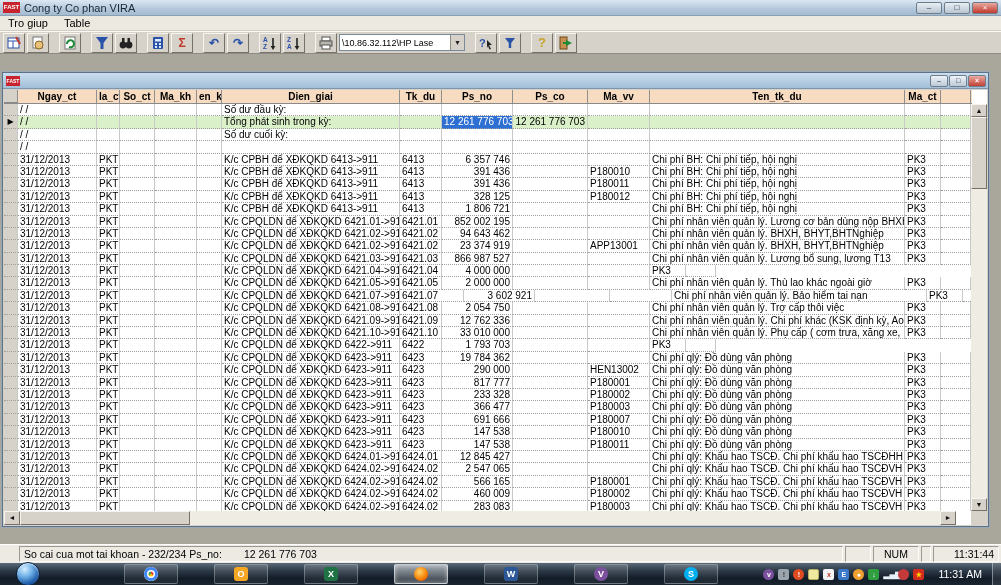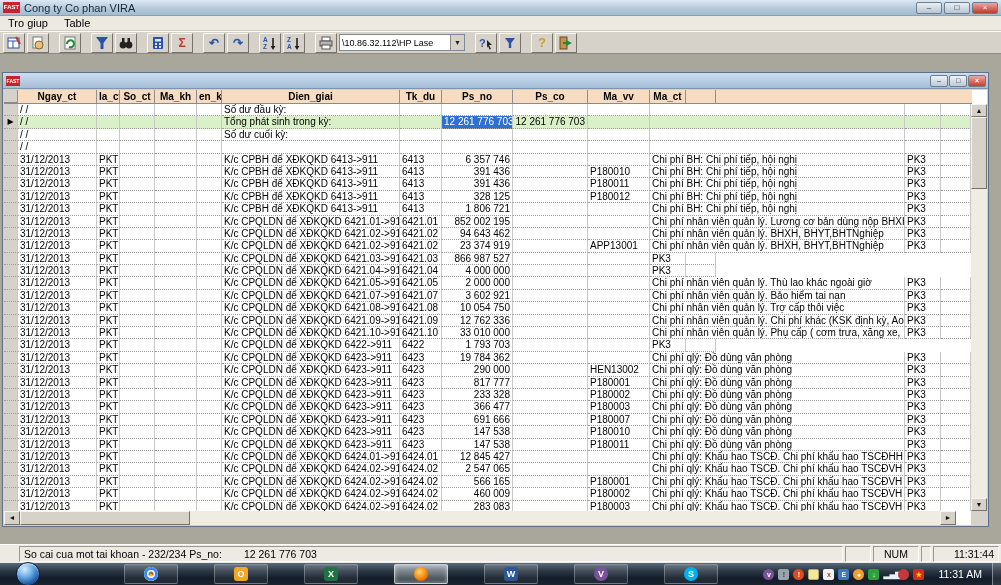--- a/index.html
+++ b/index.html
@@ -265,20 +265,21 @@
           <div class="gcell hcell" style="width: 79px;">Ngay_ct</div>
           <div class="gcell hcell" style="width: 23px;">la_ct</div>
           <div class="gcell hcell" style="width: 35px;">So_ct</div>
           <div class="gcell hcell" style="width: 42px;">Ma_kh</div>
           <div class="gcell hcell" style="width: 25px;">en_k</div>
           <div class="gcell hcell" style="width: 178px;">Dien_giai</div>
           <div class="gcell hcell" style="width: 42px;">Tk_du</div>
           <div class="gcell hcell" style="width: 71px;">Ps_no</div>
           <div class="gcell hcell" style="width: 75px;">Ps_co</div>
           <div class="gcell hcell" style="width: 62px;">Ma_vv</div>
+          <div class="gcell hcell" style="width: 255px;">Ten_tk_du</div>
           <div class="gcell hcell" style="width: 36px;">Ma_ct</div>
           <div class="gcell hcell" style="width: 30px;"></div>
         </div>
       <div class="gbody">
           <div class="grow">
             <div class="gcell ind"></div>
             <div class="gcell c-ngay_ct" style="width: 79px;">/ /</div>
             <div class="gcell c-la_ct" style="width: 23px;"></div>
             <div class="gcell c-so_ct" style="width: 35px;"></div>
             <div class="gcell c-ma_kh" style="width: 42px;"></div>
@@ -473,20 +474,21 @@
             <div class="gcell c-ngay_ct" style="width: 79px;">31/12/2013</div>
             <div class="gcell c-la_ct" style="width: 23px;">PKT</div>
             <div class="gcell c-so_ct" style="width: 35px;"></div>
             <div class="gcell c-ma_kh" style="width: 42px;"></div>
             <div class="gcell c-en_k" style="width: 25px;"></div>
             <div class="gcell c-dien_giai" style="width: 178px;">K/c CPQLDN để XĐKQKD 6421.03-&gt;911</div>
             <div class="gcell c-tk_du" style="width: 42px;">6421.03</div>
             <div class="gcell c-ps_no num" style="width: 71px;">866 987 527</div>
             <div class="gcell c-ps_co num" style="width: 75px;"></div>
             <div class="gcell c-ma_vv" style="width: 62px;"></div>
+            <div class="gcell c-ten_tk_du" style="width: 255px;">Chi phí nhân viên quản lý. Lương bổ sung, lương T13</div>
             <div class="gcell c-ma_ct" style="width: 36px;">PK3</div>
             <div class="gcell c-_fill" style="width: 30px;"></div>
           </div>
           <div class="grow">
             <div class="gcell ind"></div>
             <div class="gcell c-ngay_ct" style="width: 79px;">31/12/2013</div>
             <div class="gcell c-la_ct" style="width: 23px;">PKT</div>
             <div class="gcell c-so_ct" style="width: 35px;"></div>
             <div class="gcell c-ma_kh" style="width: 42px;"></div>
             <div class="gcell c-en_k" style="width: 25px;"></div>
@@ -515,38 +517,38 @@
             <div class="gcell c-_fill" style="width: 30px;"></div>
           </div>
           <div class="grow">
             <div class="gcell ind"></div>
             <div class="gcell c-ngay_ct" style="width: 79px;">31/12/2013</div>
             <div class="gcell c-la_ct" style="width: 23px;">PKT</div>
             <div class="gcell c-so_ct" style="width: 35px;"></div>
             <div class="gcell c-ma_kh" style="width: 42px;"></div>
             <div class="gcell c-en_k" style="width: 25px;"></div>
             <div class="gcell c-dien_giai" style="width: 178px;">K/c CPQLDN để XĐKQKD 6421.07-&gt;911</div>
-            <div class="gcell c-tk_du" style="width: 42px;">6421.07</div>
+            <div class="gcell c-tk_du" style="width: 64px;">6421.07</div>
             <div class="gcell c-ps_no num" style="width: 71px;">3 602 921</div>
             <div class="gcell c-ps_co num" style="width: 75px;"></div>
             <div class="gcell c-ma_vv" style="width: 62px;"></div>
             <div class="gcell c-ten_tk_du" style="width: 255px;">Chi phí nhân viên quản lý. Bảo hiểm tai nạn</div>
             <div class="gcell c-ma_ct" style="width: 36px;">PK3</div>
             <div class="gcell c-_fill" style="width: 30px;"></div>
           </div>
           <div class="grow">
             <div class="gcell ind"></div>
             <div class="gcell c-ngay_ct" style="width: 79px;">31/12/2013</div>
             <div class="gcell c-la_ct" style="width: 23px;">PKT</div>
             <div class="gcell c-so_ct" style="width: 35px;"></div>
             <div class="gcell c-ma_kh" style="width: 42px;"></div>
             <div class="gcell c-en_k" style="width: 25px;"></div>
             <div class="gcell c-dien_giai" style="width: 178px;">K/c CPQLDN để XĐKQKD 6421.08-&gt;911</div>
             <div class="gcell c-tk_du" style="width: 42px;">6421.08</div>
-            <div class="gcell c-ps_no num" style="width: 71px;">10 054 750</div>
+            <div class="gcell c-ps_no num" style="width: 71px;">2 054 750</div>
             <div class="gcell c-ps_co num" style="width: 75px;"></div>
             <div class="gcell c-ma_vv" style="width: 62px;"></div>
             <div class="gcell c-ten_tk_du" style="width: 255px;">Chi phí nhân viên quản lý. Trợ cấp thôi việc</div>
             <div class="gcell c-ma_ct" style="width: 36px;">PK3</div>
             <div class="gcell c-_fill" style="width: 30px;"></div>
           </div>
           <div class="grow">
             <div class="gcell ind"></div>
             <div class="gcell c-ngay_ct" style="width: 79px;">31/12/2013</div>
             <div class="gcell c-la_ct" style="width: 23px;">PKT</div>

